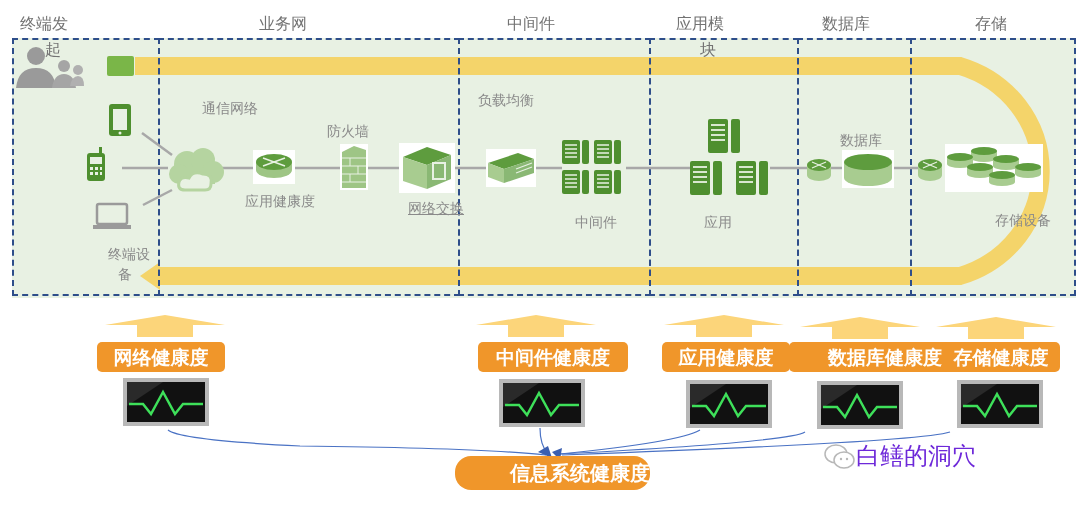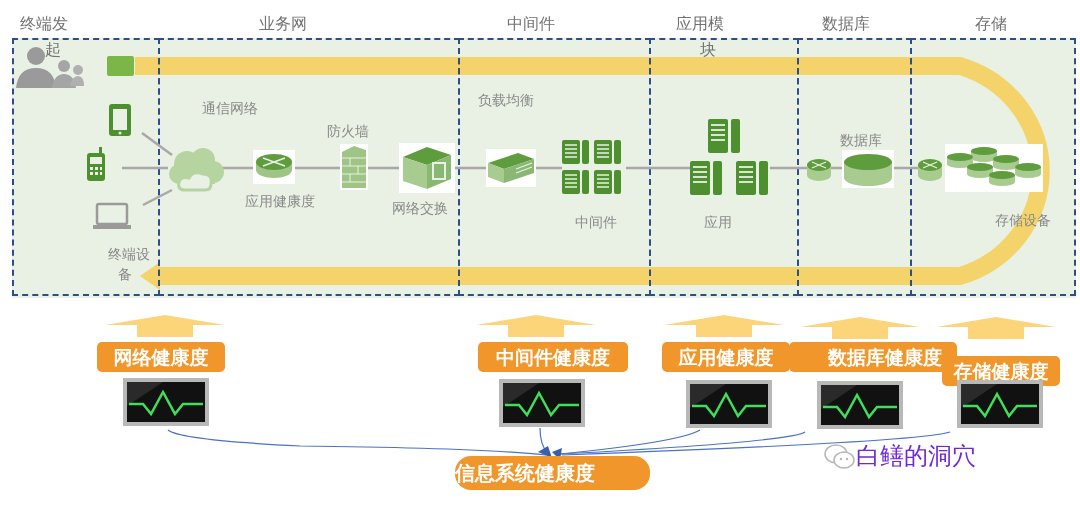--- a/index.html
+++ b/index.html
@@ -5,21 +5,21 @@
   html,body{margin:0;padding:0;background:#ffffff;}
   body{width:1080px;height:505px;position:relative;overflow:hidden;font-family:"DejaVu Sans","Liberation Sans",sans-serif;}
   .abs{position:absolute;}
   .bg-panel{position:absolute;left:12px;top:38px;width:1064px;height:260px;background:#e8f1e3;}
   .zone{position:absolute;top:38px;height:258px;border:2px dashed #2e4e8a;box-sizing:border-box;}
   .zone-title{position:absolute;font-size:16px;color:#737373;white-space:nowrap;line-height:24px;}
   .label-gray{position:absolute;font-size:14px;color:#8a8a8a;white-space:nowrap;line-height:16px;}
   .health-box{position:absolute;height:30px;background:#f0962a;border-radius:5px;color:#fff;font-weight:bold;font-size:19px;line-height:30px;text-align:center;white-space:nowrap;overflow:hidden;}
   .up-arrow{position:absolute;width:120px;height:22px;}
   .monitor{position:absolute;width:86px;height:48px;}
-  .overall{position:absolute;left:455px;top:456px;width:195px;height:34px;background:#f0962a;border-radius:16px;color:#fff;font-weight:bold;font-size:20px;line-height:34px;text-align:left;}
+  .overall{position:absolute;left:455px;top:456px;width:195px;height:34px;background:#f0962a;border-radius:16px;color:#fff;font-weight:bold;font-size:20px;line-height:34px;text-align:right;}
   .watermark{position:absolute;left:856px;top:440px;font-size:24px;color:#6d28d9;white-space:nowrap;}
   .dev{position:absolute;}
 </style>
 </head>
 <body>
 
 <div class="bg-panel"></div>
 
 <svg class="abs" style="left:0;top:0;" width="1080" height="505">
   <path d="M135 66 L960 66 A115 110 0 0 1 960 276 L158 276" fill="none" stroke="#f4d46a" stroke-width="18"></path>
@@ -129,21 +129,21 @@
       <line x1="10" y1="30" x2="10" y2="38"></line>
     </g>
 </svg>
 <svg class="dev" style="left:399px;top:143px;" width="56" height="50">
   <rect x="0" y="0" width="56" height="50" fill="#fff"></rect>
     <polygon points="4,14 28,4 52,12 28,22" fill="#5e9c3e"></polygon>
     <polygon points="4,14 28,22 28,46 4,38" fill="#a8cc90"></polygon>
     <polygon points="28,22 52,12 52,36 28,46" fill="#8ab874"></polygon>
   <rect x="34" y="20" width="12" height="16" fill="none" stroke="#e8f1e3" stroke-width="2"></rect>
 </svg>
-<div class="label-gray" style="left:392px;top:200px;">网络交换</div>
+<div class="label-gray" style="left:408px;top:200px;text-decoration:underline;">网络交换</div>
 
 <div class="label-gray" style="left:478px;top:92px;">负载均衡</div>
 <svg class="dev" style="left:486px;top:149px;" width="50" height="38">
   <rect x="0" y="0" width="50" height="38" fill="#fff"></rect>
     <polygon points="2,14 32,4 48,10 18,20" fill="#5e9c3e"></polygon>
     <polygon points="2,14 18,20 18,34 2,28" fill="#a8cc90"></polygon>
     <polygon points="18,20 48,10 48,24 18,34" fill="#8ab874"></polygon>
   <g stroke="#e8f1e3" stroke-width="1.2">
       <line x1="30" y1="20" x2="46" y2="14"></line>
       <line x1="30" y1="24" x2="46" y2="18"></line>
@@ -283,21 +283,21 @@
     <polygon points="0,10 60,0 120,10 88,10 88,22 32,22 32,10" fill="#fcd57a"></polygon>
   </svg>
 <svg class="up-arrow" style="left:936px;top:317px;" width="120" height="22">
     <polygon points="0,10 60,0 120,10 88,10 88,22 32,22 32,10" fill="#fcd57a"></polygon>
   </svg>
 
 <div class="health-box" style="left:97px;top:342px;width:128px;">网络健康度</div>
 <div class="health-box" style="left:478px;top:342px;width:150px;">中间件健康度</div>
 <div class="health-box" style="left:662px;top:342px;width:128px;">应用健康度</div>
 <div class="health-box" style="left:789px;top:342px;width:144px;padding-left:24px;">数据库健康度</div>
-<div class="health-box" style="left:942px;top:356px;width:118px;">存储健康度</div>
+<div class="health-box" style="left:942px;top:342px;width:118px;">存储健康度</div>
 
 <svg class="monitor" style="left:123px;top:378px;" width="86" height="48">
   <rect x="0" y="0" width="86" height="48" fill="#b8b8b8"></rect>
     <rect x="4" y="4" width="78" height="40" fill="#111"></rect>
     <polygon points="4,4 40,4 4,28" fill="#2a2a2a"></polygon>
   <polyline points="6,26 20,26 28,36 40,14 52,36 60,26 80,26" fill="none" stroke="#3ee05a" stroke-width="2.5"></polyline>
 </svg>
 <svg class="monitor" style="left:499px;top:379px;" width="86" height="48">
   <rect x="0" y="0" width="86" height="48" fill="#b8b8b8"></rect>
     <rect x="4" y="4" width="78" height="40" fill="#111"></rect>

